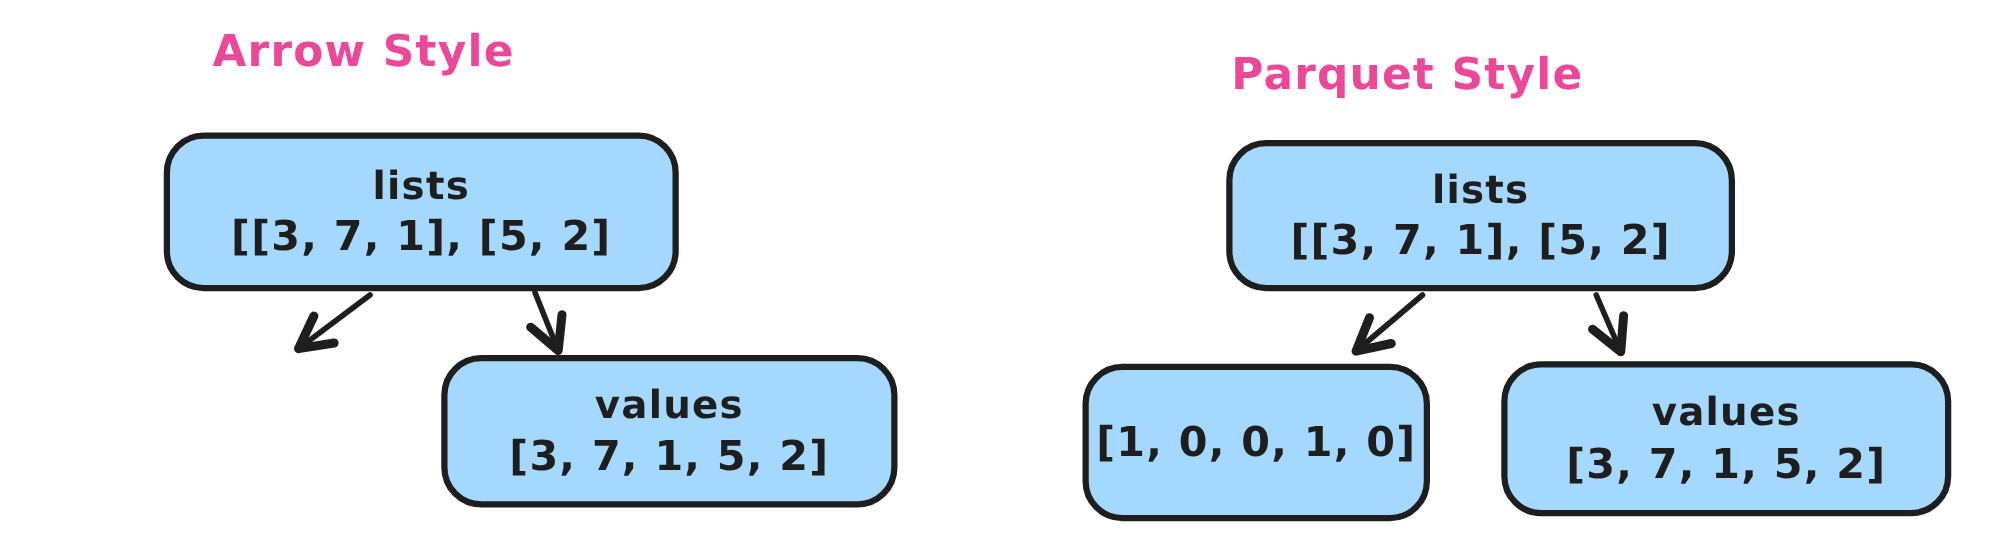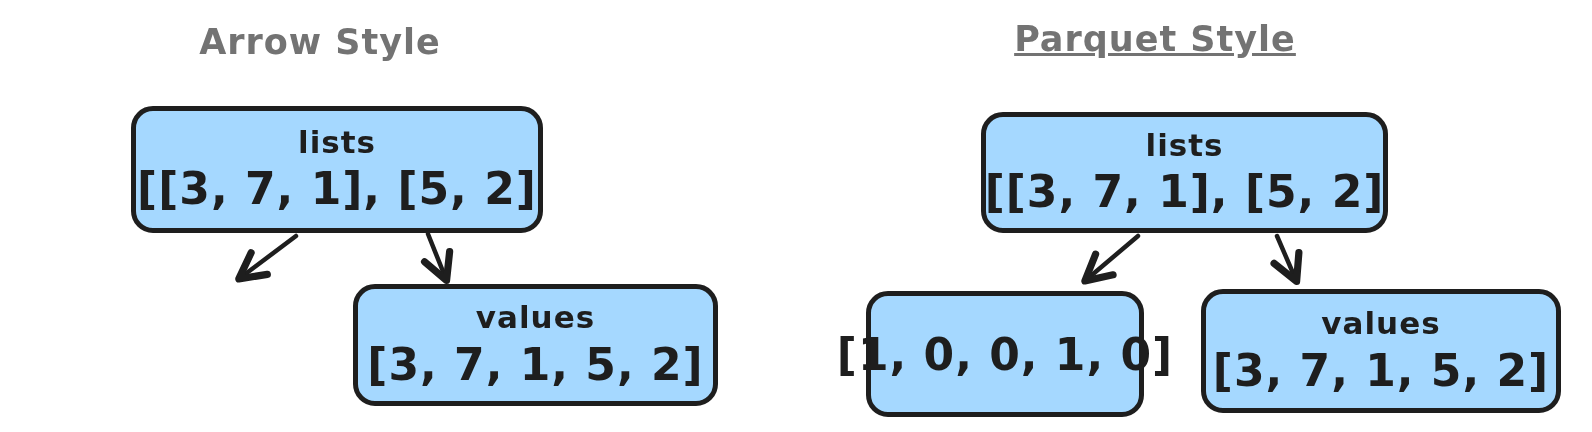--- a/index.html
+++ b/index.html
@@ -19,51 +19,51 @@
   .arrows {
     position: absolute;
     left: 0;
     top: 0;
     width: 1592px;
     height: 432px;
     pointer-events: none;
   }
   .tree-title {
     position: absolute;
-    text-align: center;
+    text-align: left;
     font-size: 35px;
     font-weight: 600;
     letter-spacing: 1px;
-    color: #737373;
+    color: #ec4899;
     white-space: nowrap;
   }
   .title-arrow   { left: 170px; top: 22px;  width: 300px; }
-  .title-parquet { left: 985px; top: 19px;  width: 340px; text-decoration: underline; }
+  .title-parquet { left: 985px; top: 40px;  width: 340px; }
 
   .node {
     position: absolute;
     box-sizing: border-box;
     background: #a5d8ff;
     border: 5px solid #1e1e1e;
-    border-radius: 22px;
+    border-radius: 32px;
     display: flex;
     flex-direction: column;
     align-items: center;
     justify-content: center;
     text-align: center;
     line-height: 1.25;
   }
   .node-label {
     font-size: 31px;
     font-weight: 600;
     letter-spacing: 1px;
     white-space: nowrap;
   }
   .node-value {
-    font-size: 44px;
+    font-size: 33px;
     font-weight: 600;
     letter-spacing: 1px;
     white-space: nowrap;
   }
 
   
   .n-root-arrow   { left: 131px;  top: 106px; width: 412px; height: 127px; }
   .n-offsets      { left: 19px;   top: 283px; width: 277px; height: 123px; }
   .n-values-arrow { left: 353px;  top: 284px; width: 365px; height: 122px; }
 

